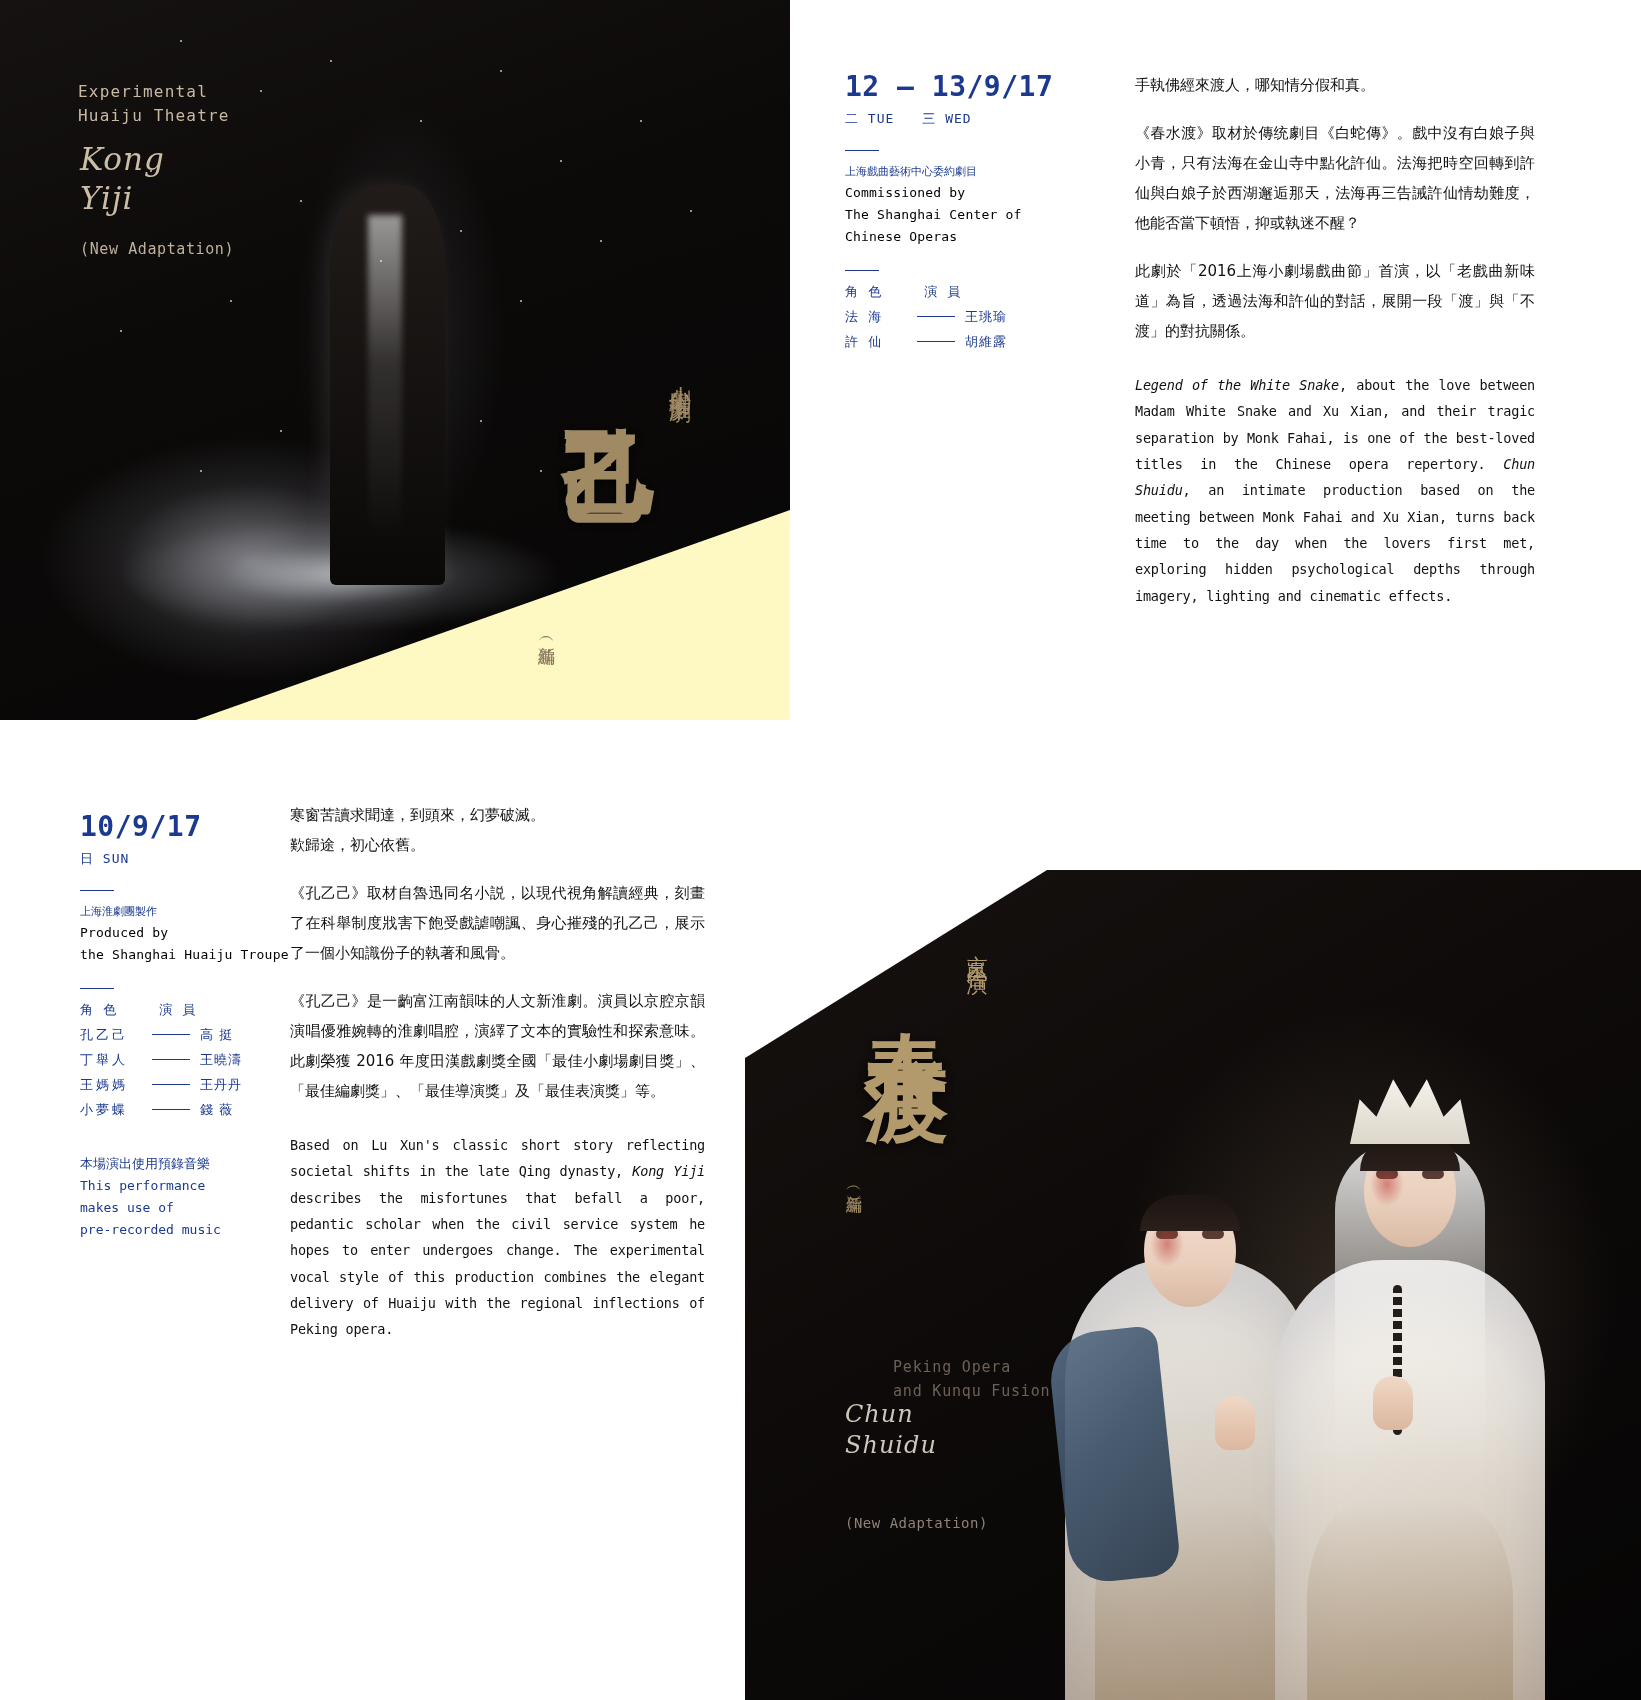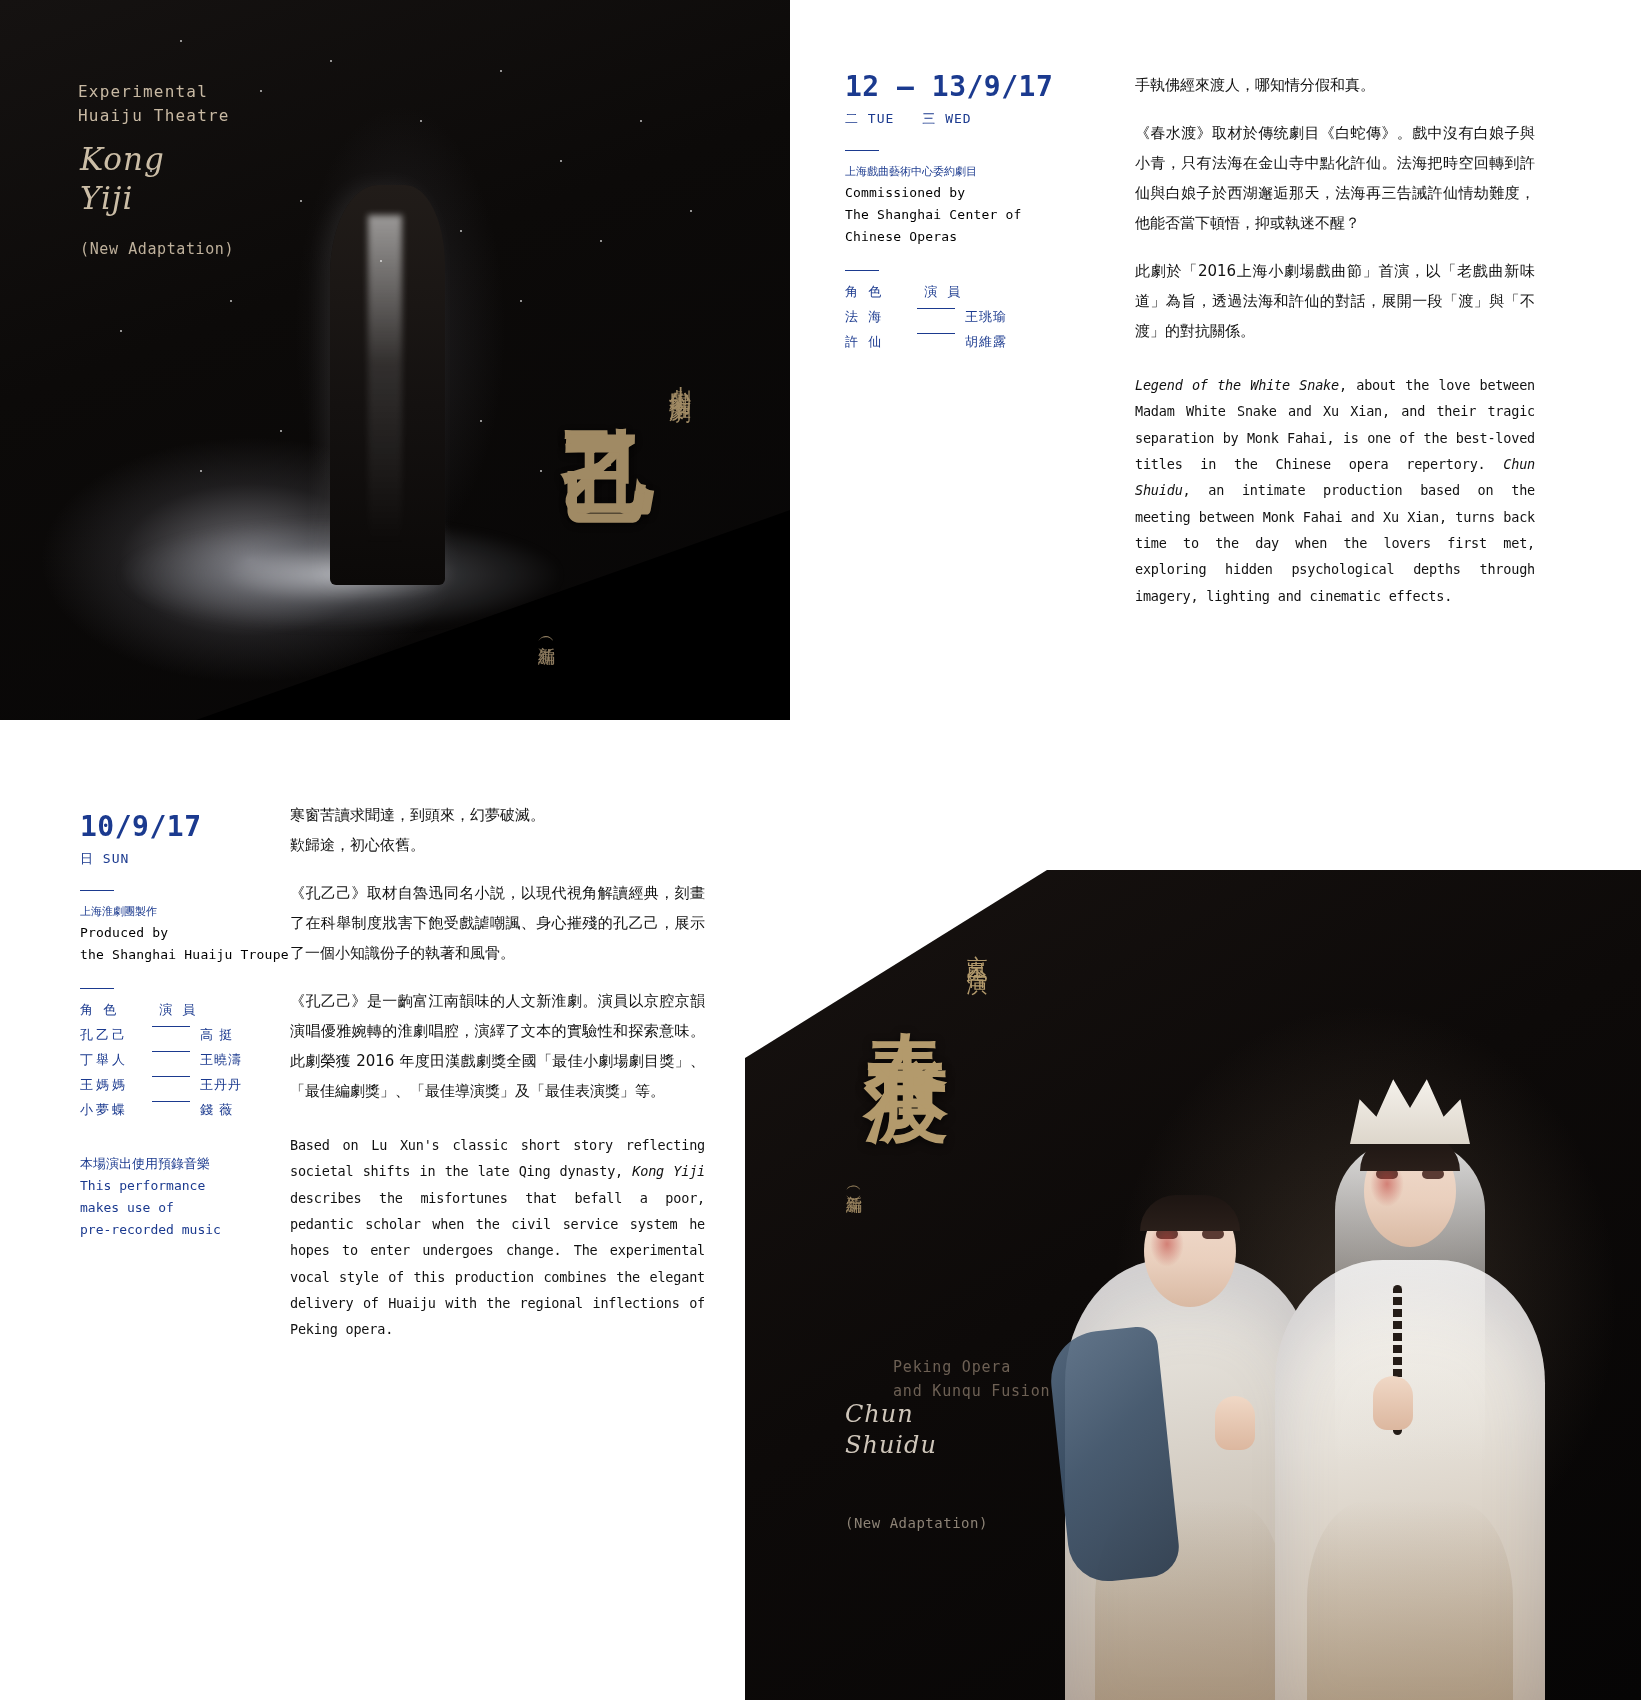--- a/index.html
+++ b/index.html
@@ -16,21 +16,21 @@
   }
 
   
   .kong-photo-panel {
     position: absolute;
     left: 0;
     top: 0;
     width: 790px;
     height: 720px;
     overflow: hidden;
-    background: #000000;
+    background: #fef9c3;
   }
   .kong-photo-inner {
     position: absolute;
     left: 0;
     top: 0;
     width: 790px;
     height: 720px;
     background:
       radial-gradient(ellipse 290px 170px at 250px 560px, rgba(200,200,210,0.55) 0%, rgba(120,120,130,0.18) 45%, rgba(0,0,0,0) 72%),
       radial-gradient(ellipse 150px 320px at 400px 330px, rgba(90,90,100,0.28) 0%, rgba(0,0,0,0) 70%),
@@ -183,21 +183,21 @@
   .cast-head {
     display: flex;
     gap: 40px;
     font-size: 13px;
     color: #1b3a8f;
     letter-spacing: 3px;
     margin-top: 6px;
   }
   .cast-row {
     display: flex;
-    align-items: flex-start;
+    align-items: center;
     font-size: 13px;
     color: #1b3a8f;
     margin-top: 7px;
   }
   .cast-role { width: 62px; letter-spacing: 3px; }
   .cast-dash { width: 38px; height: 1px; background: #1b3a8f; margin: 0 10px; }
   .cast-actor { letter-spacing: 1px; }
 
   .tr-copy {
     position: absolute;

